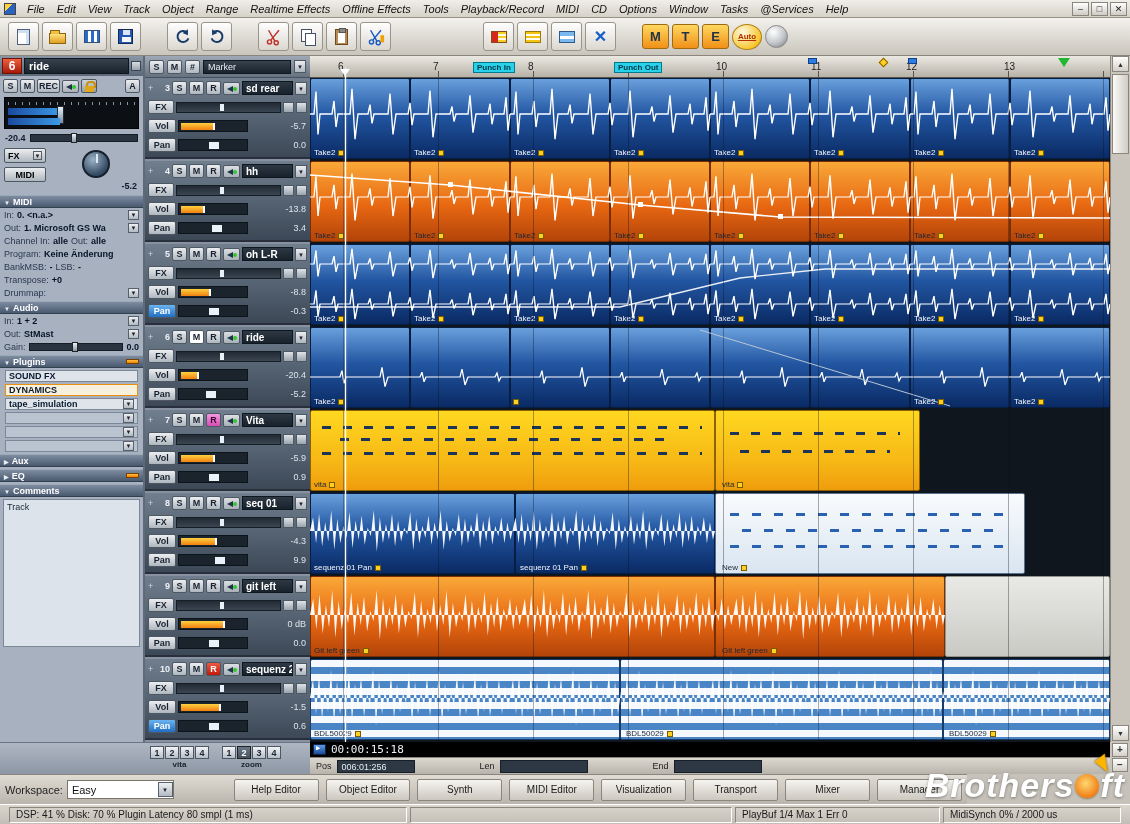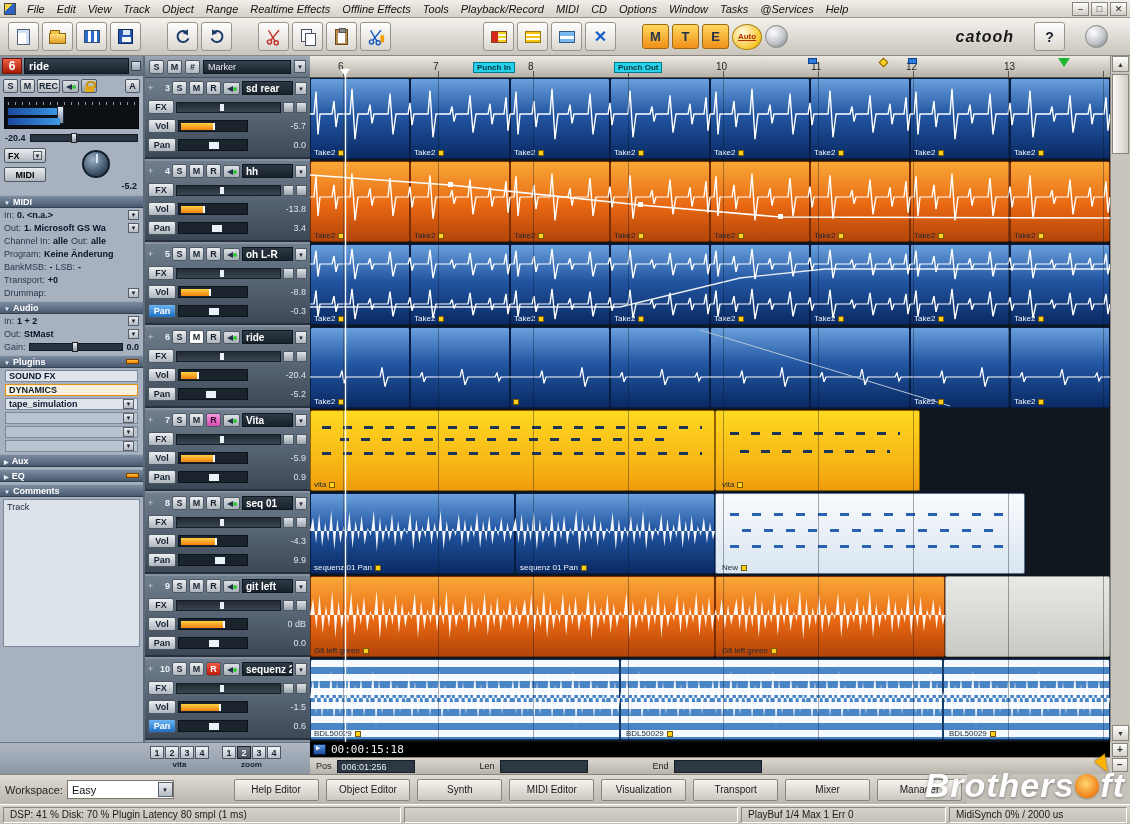--- a/index.html
+++ b/index.html
@@ -250,21 +250,21 @@
     display:flex; align-items:center; font-size:11px; padding-left:4px; color:#111; }
   .ws-select .dd { margin-left:auto; width:15px; height:15px; line-height:14px; }
   .wsbtn { width:86px; height:22px; margin-left:3px; background:linear-gradient(#f6f4f0,#ccc8c0);
     border:1px solid #8a867e; border-radius:2px; font-size:10px; color:#1a1a1a;
     display:flex; align-items:center; justify-content:center; }
   .wsbtn:first-of-type { margin-left:56px; }
 
   
   .statusbar { position:absolute; left:0; top:804px; width:1130px; height:20px;
     background:linear-gradient(#dad6ce,#c2beb6); border-top:1px solid #fff;
-    display:flex; align-items:center; gap:3px; padding:0 3px; font-size:10px; color:#1a1a1a; }
+    display:flex; align-items:center; gap:3px; padding:0 9px; font-size:10px; color:#1a1a1a; }
   .cell { height:16px; border:1px solid; border-color:#8a867e #fff #fff #8a867e;
     display:flex; align-items:center; padding:0 6px; white-space:nowrap; }
   .cell.c1 { width:398px; } .cell.flex { flex:1; } .cell.c3 { width:205px; } .cell.c4 { width:178px; }
 
   
   .watermark { position:absolute; right:5px; top:766px; z-index:30; font-weight:bold; font-style:italic;
     font-size:34px; color:#fff; text-shadow:0 1px 3px rgba(60,60,60,.55); letter-spacing:1px;
     display:flex; align-items:center; }
   .wm-sun { width:24px; height:24px; border-radius:50%; margin:0 1px;
     background:radial-gradient(circle at 45% 40%,#ffd870,#f07810 75%); box-shadow:0 1px 2px rgba(80,60,0,.5); }
@@ -373,25 +373,20 @@
       </div>
     <div class="tb-btn icon-cross"></div>
   </div>
   <div class="tb-group" style="margin-left:26px">
     <div class="tb-badge">M</div>
     <div class="tb-badge">T</div>
     <div class="tb-badge">E</div>
     <div class="tb-auto">Auto</div>
     <div class="tb-sphere"></div>
   </div>
-  <div class="tb-group" style="margin-left:auto; gap:20px; padding-right:14px">
-    <div class="logo-catooh">catooh</div>
-    <div class="tb-btn tb-help">?</div>
-    <div class="tb-sphere"></div>
-  </div>
 </div>
 
 <div class="inspector">
   <div class="insp-header">
     <div class="tracknum-badge">6</div>
     <div class="insp-name">ride</div>
     <div class="corner-ico"></div>
   </div>
   <div class="insp-btnrow">
     <button class="sbtn">S</button>
@@ -446,21 +441,21 @@
     <span class="insp-label">Program:</span>
     <span class="insp-value">Keine Änderung</span>
   </div>
   <div class="insp-row">
     <span class="insp-label">BankMSB:</span>
     <span class="insp-value">-</span>
     <span class="insp-label">LSB:</span>
     <span class="insp-value">-</span>
   </div>
   <div class="insp-row">
-    <span class="insp-label">Transport:</span>
+    <span class="insp-label">Transpose:</span>
     <span class="insp-value">+0</span>
   </div>
   <div class="insp-row">
     <span class="insp-label">Drummap:</span>
     <span class="dd"></span>
   </div>
 
   <div class="sec-hd">
     <span class="sec-arrow"></span>
     <span>Audio</span>

